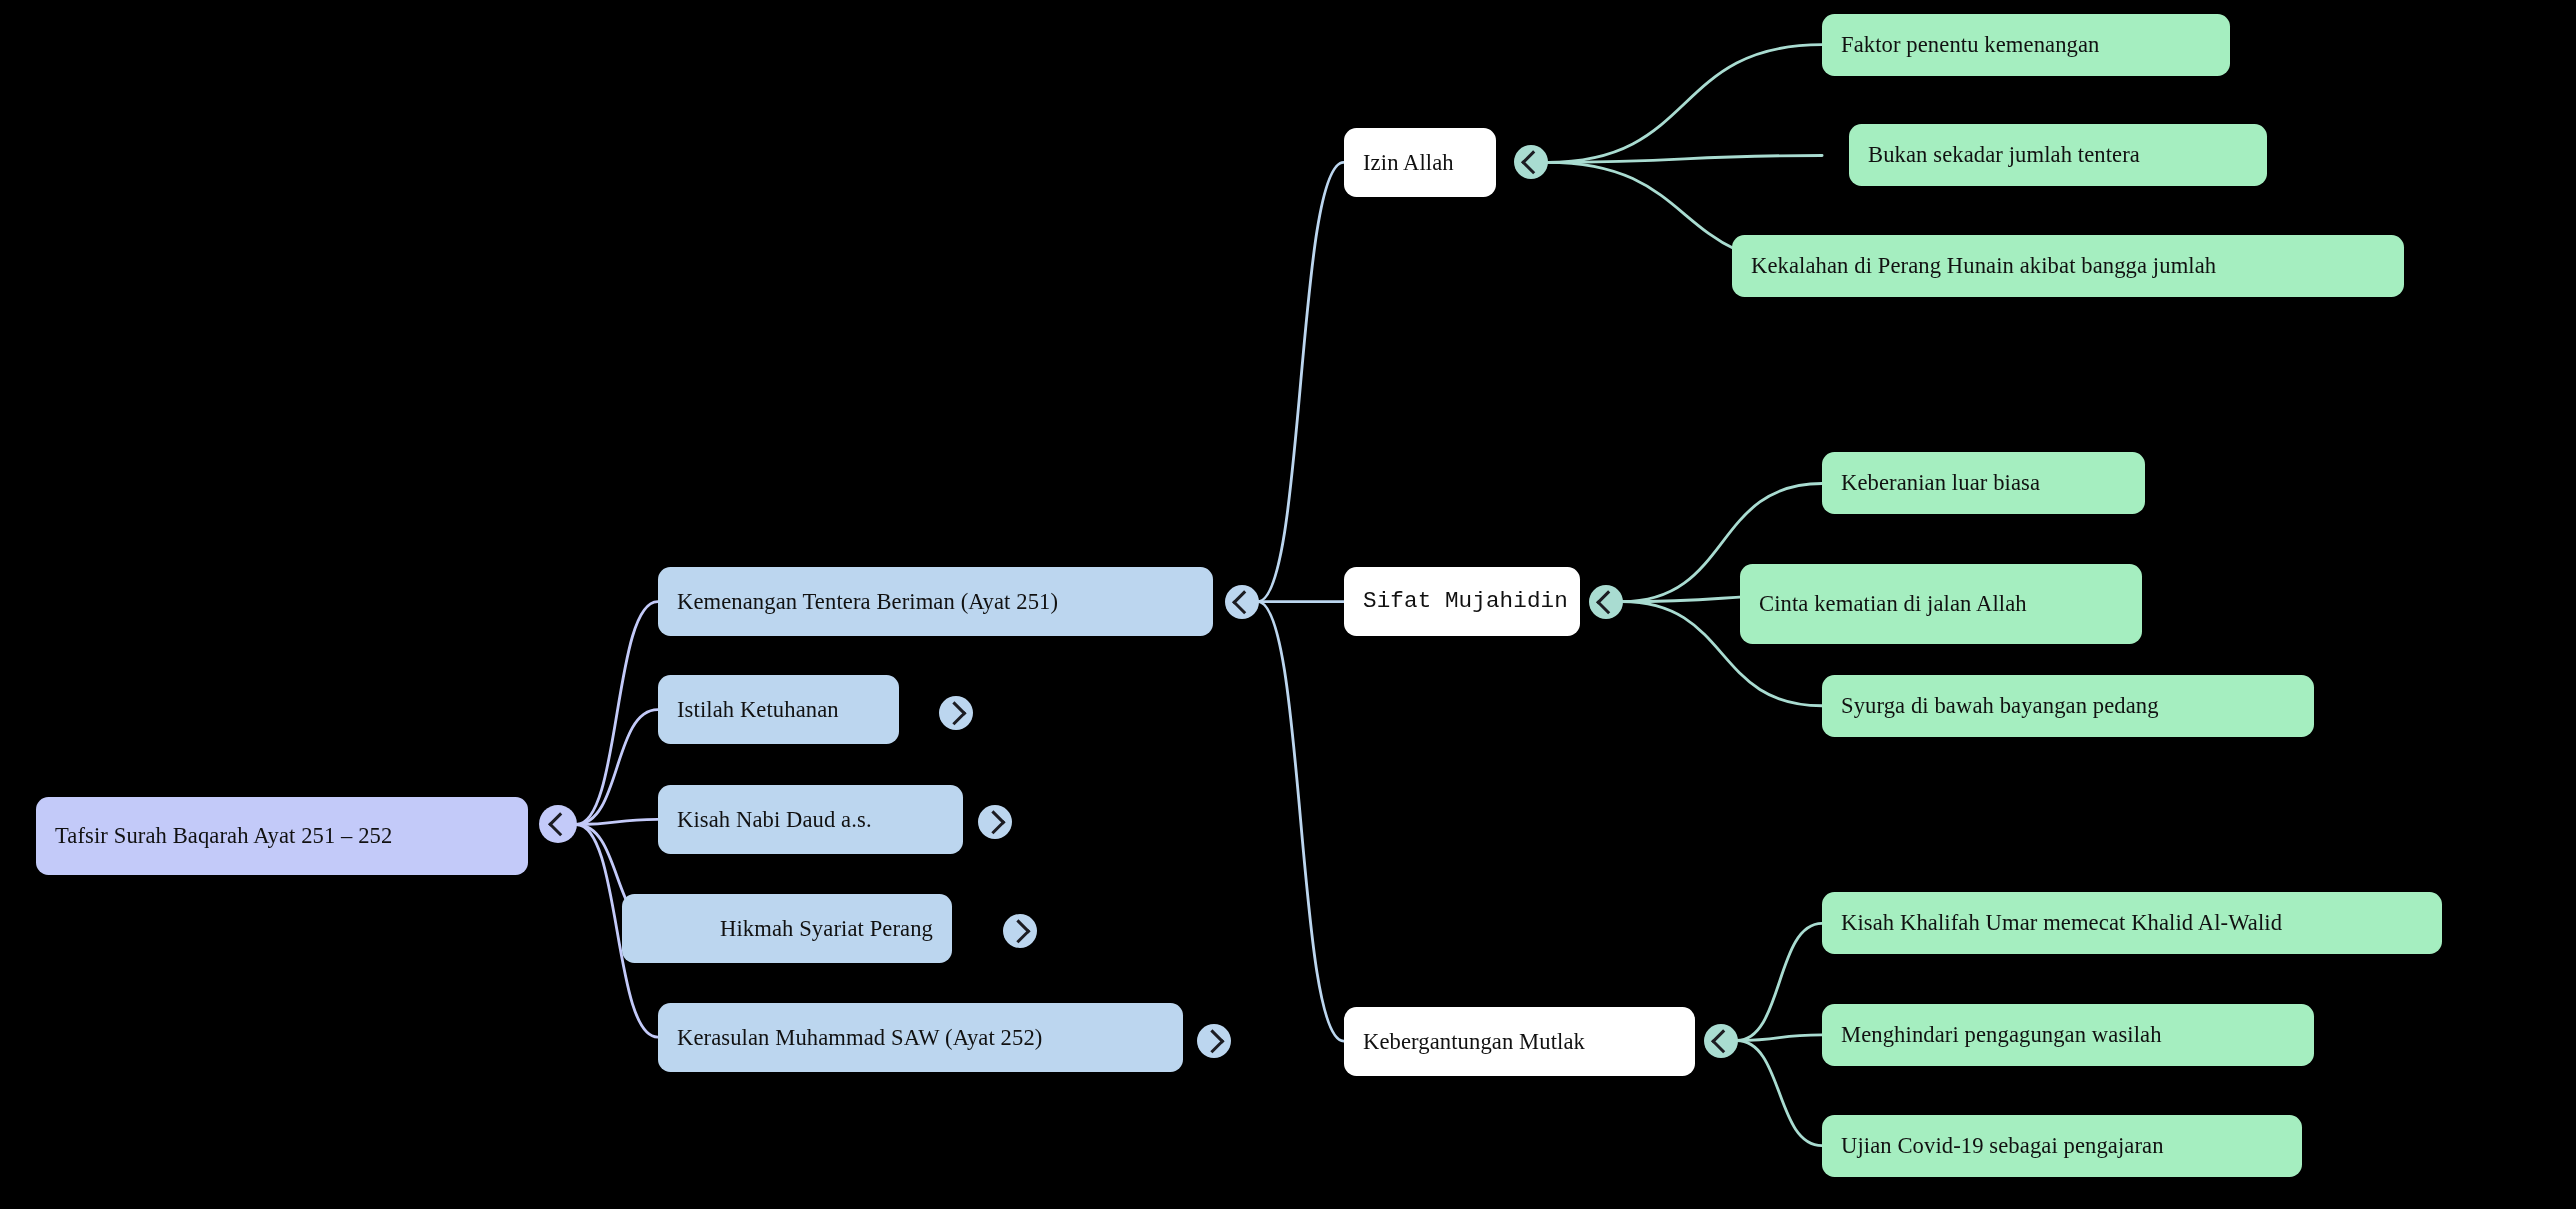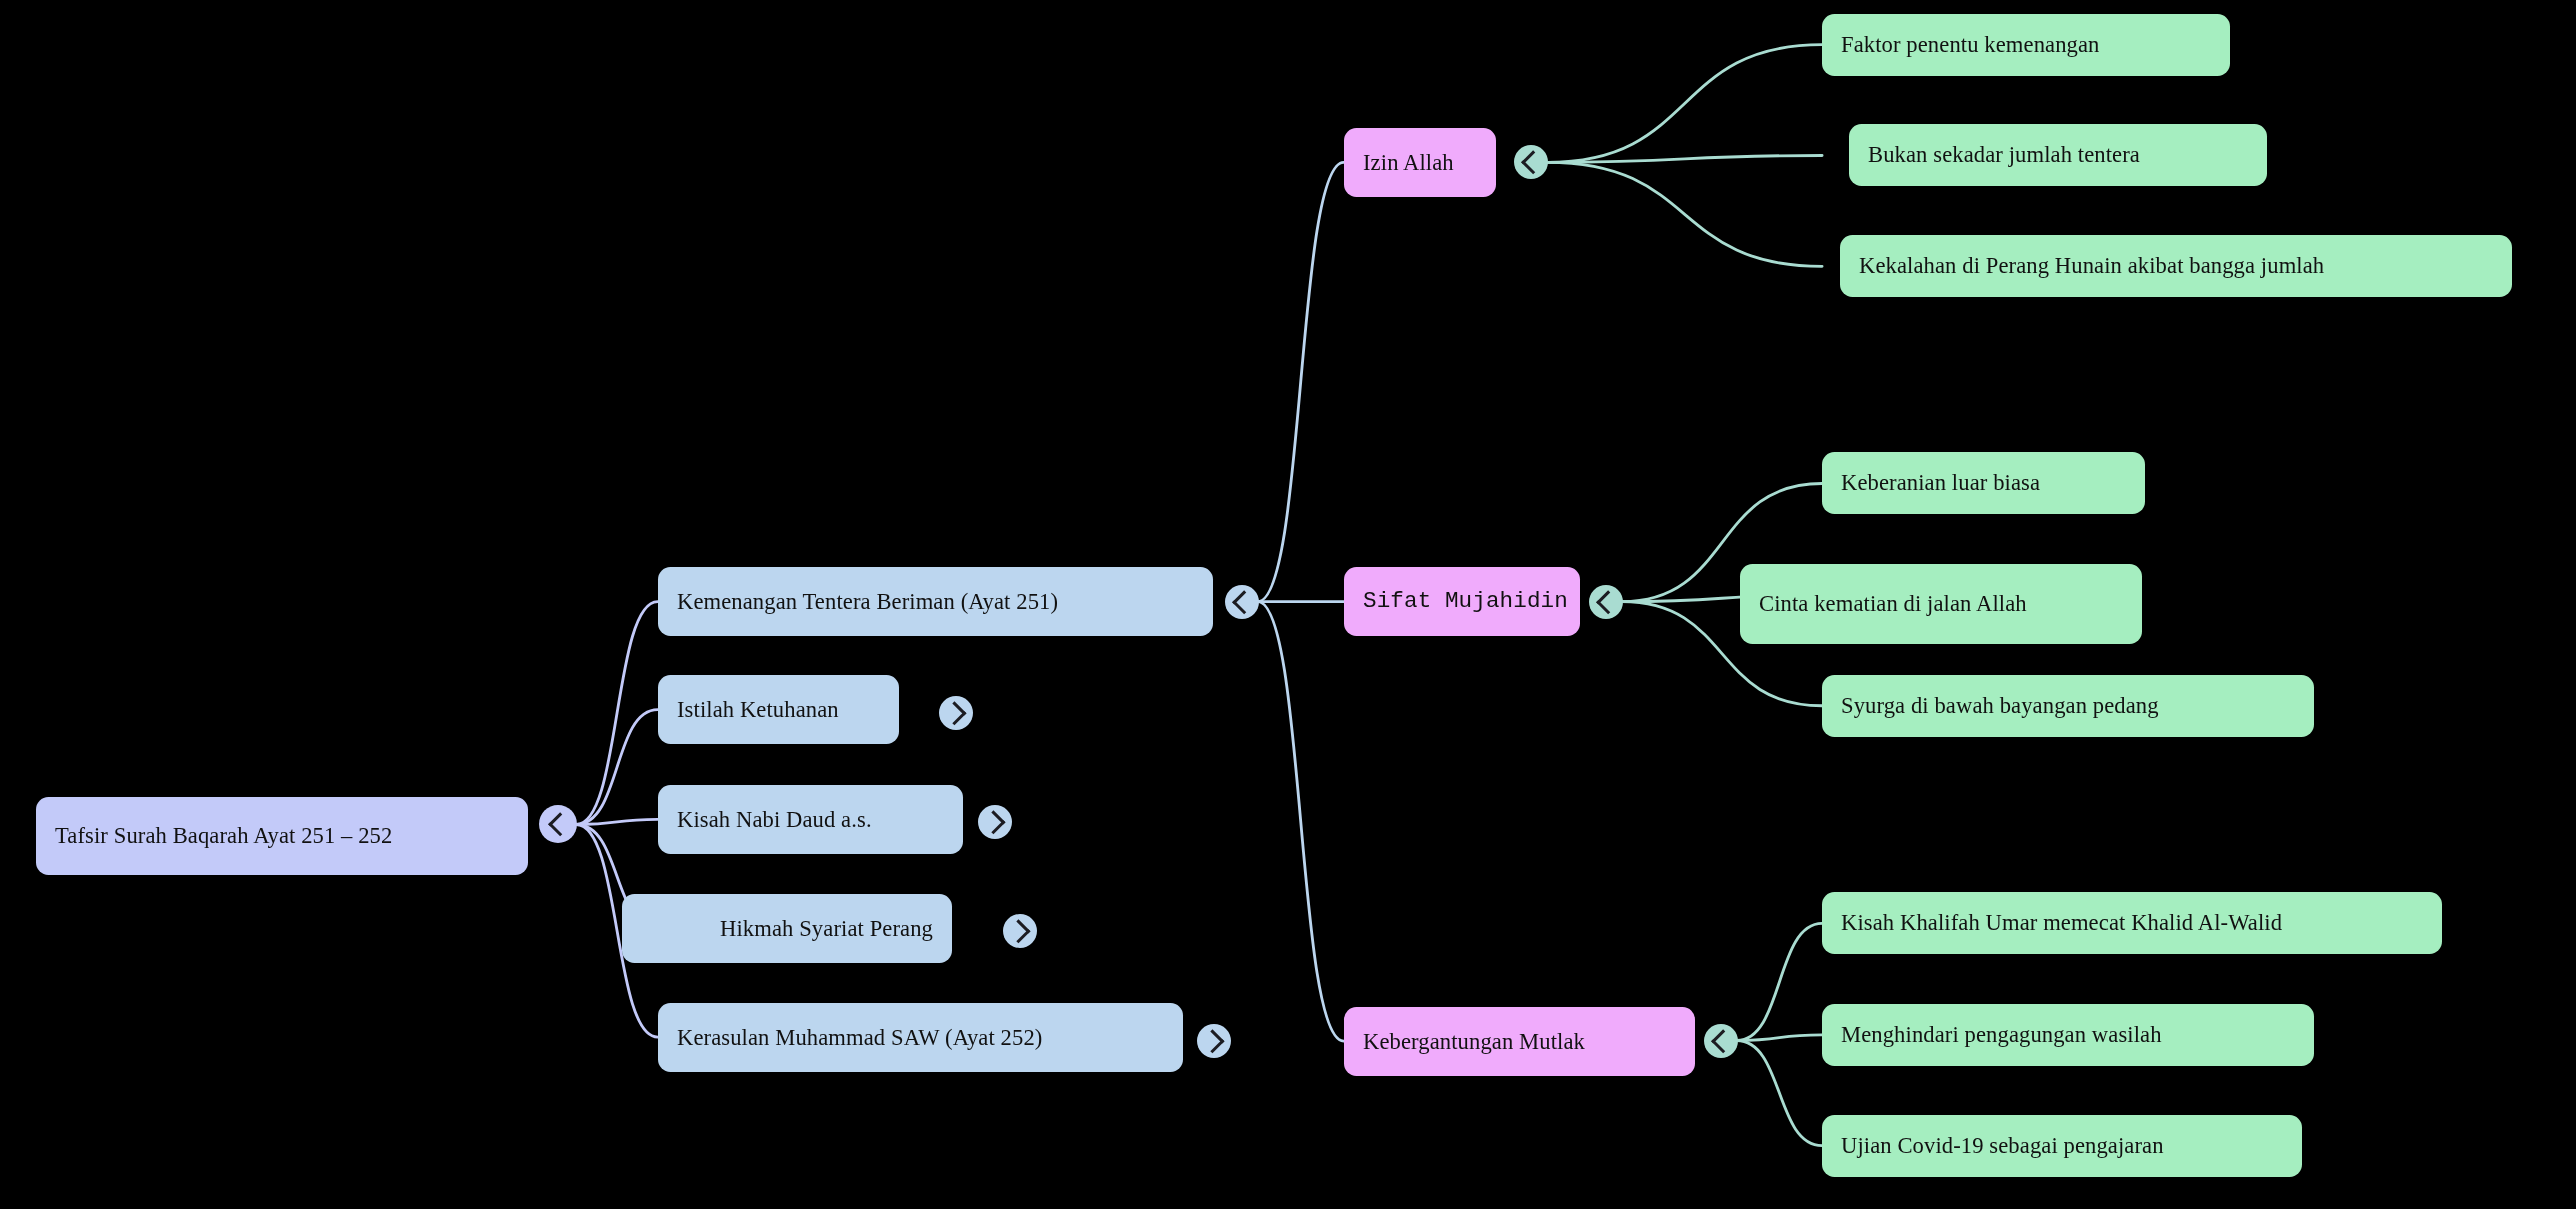--- a/index.html
+++ b/index.html
@@ -35,21 +35,21 @@
     border-radius: 12.4px;
     color: #111111;
     font-size: 22.6px;
     line-height: 1.15;
     padding: 2px 19px;
     white-space: nowrap;
     letter-spacing: 0.1px;
   }
   .mm-node.level-0 { background: #c3caf9; }
   .mm-node.level-1 { background: #bcd6ef; }
-  .mm-node.level-2 { background: #f0abfc; }
+  .mm-node.level-2 { background: #ffffff; }
   .mm-node.level-3 { background: #a5eec0; }
 
   .mm-toggle {
     position: absolute;
     box-sizing: border-box;
     border-radius: 50%;
     display: flex;
     align-items: center;
     justify-content: center;
     font-family: "Liberation Sans", "DejaVu Sans", sans-serif;
@@ -138,21 +138,21 @@
       </div>
       <div class="mm-toggle tone-teal" style="left: 1514px; top: 145px; width: 34px; height: 34px;">
         <span class="chev left"></span>
       </div>
       <div class="mm-node level-3" style="left: 1822px; top: 13.6px; width: 408px; height: 62px;">
         <span>Faktor penentu kemenangan</span>
       </div>
       <div class="mm-node level-3" style="left: 1822px; top: 124px; width: 418px; height: 62px; margin-left: 27px;">
         <span>Bukan sekadar jumlah tentera</span>
       </div>
-      <div class="mm-node level-3" style="left: 1840px; top: 235px; width: 672px; height: 62px;">
+      <div class="mm-node level-3" style="left: 1732px; top: 235px; width: 672px; height: 62px;">
         <span>Kekalahan di Perang Hunain akibat bangga jumlah</span>
       </div>
       <div class="mm-node level-2" style="left: 1344px; top: 567px; width: 236px; height: 69px; font-family: Liberation Mono, monospace;">
         <span>Sifat Mujahidin</span>
       </div>
       <div class="mm-toggle tone-teal" style="left: 1589px; top: 585px; width: 34px; height: 34px;">
         <span class="chev left"></span>
       </div>
       <div class="mm-node level-3" style="left: 1822px; top: 452px; width: 323px; height: 62px;">
         <span>Keberanian luar biasa</span>

